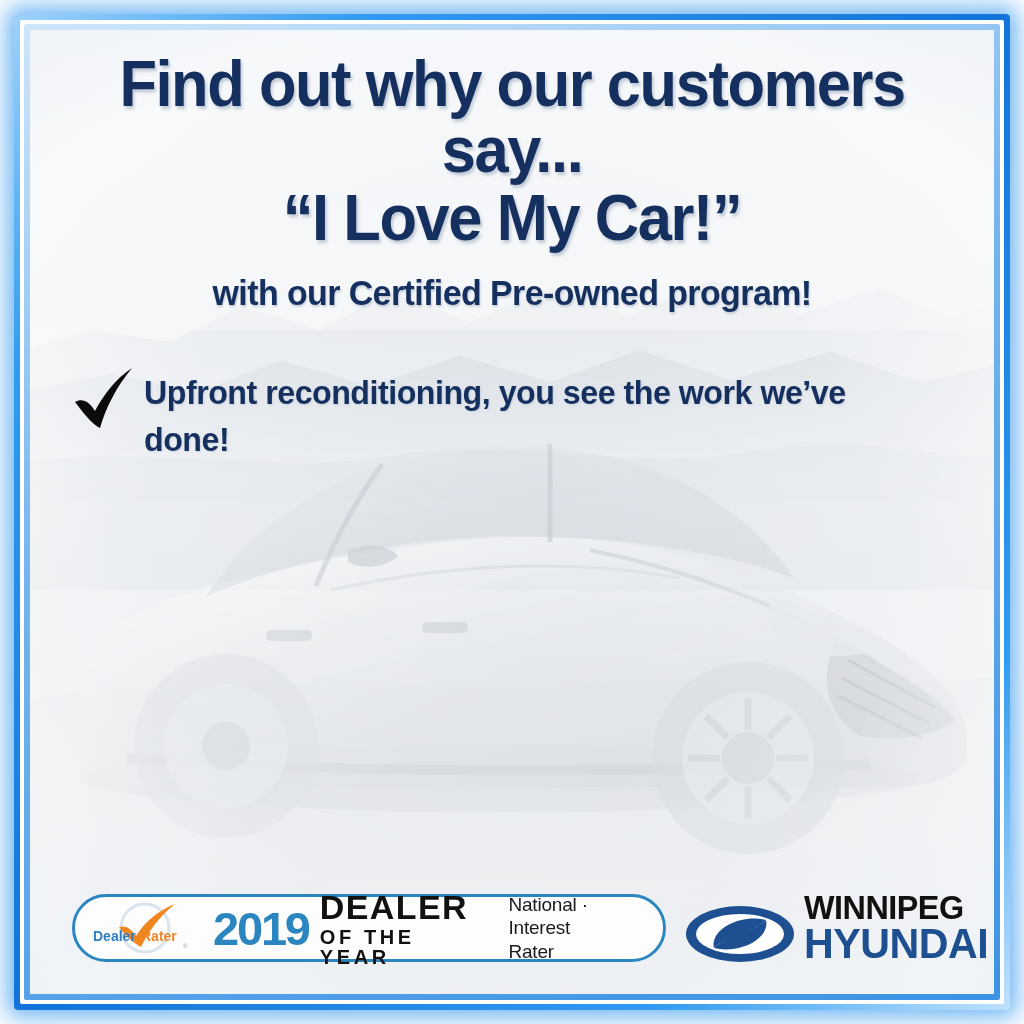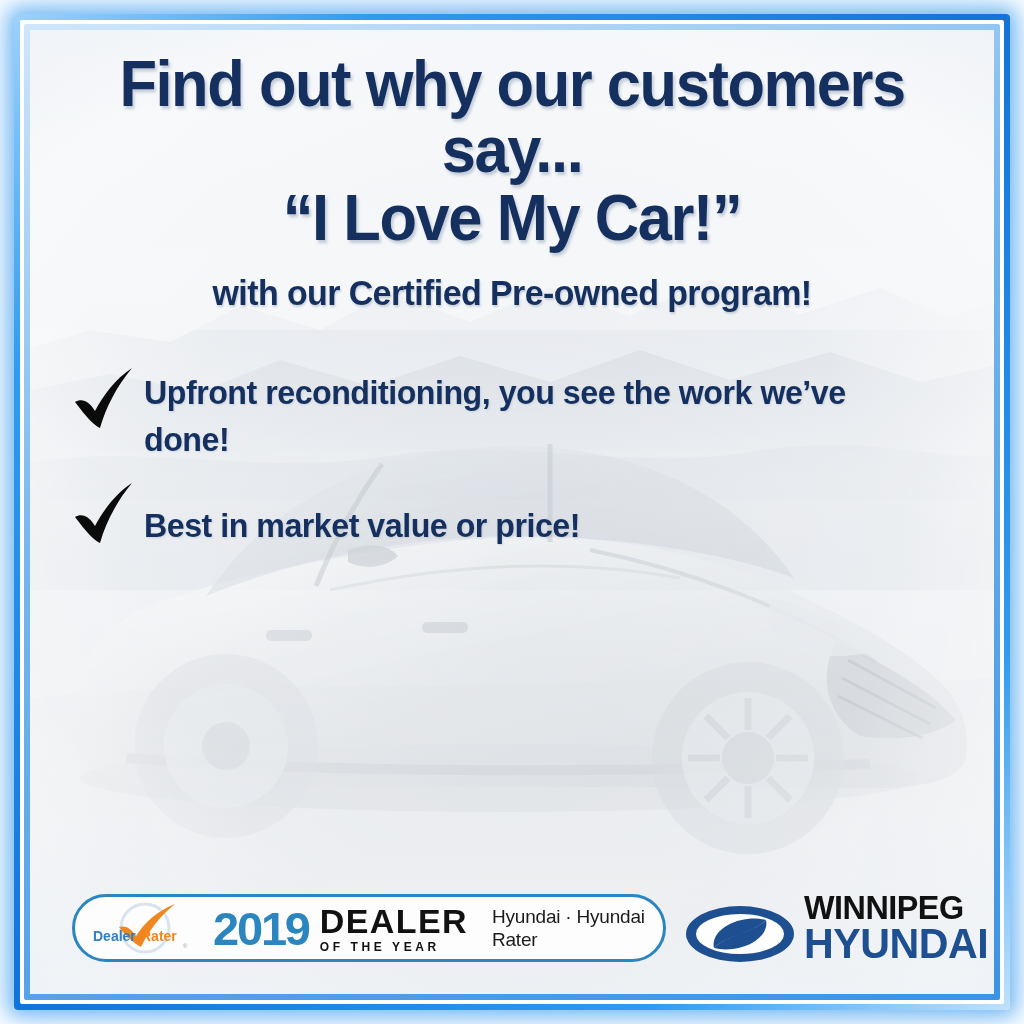--- a/index.html
+++ b/index.html
@@ -190,21 +190,21 @@
   }
   .award-doty .dealer {
     font-weight: 700;
     font-size: 34px;
     color: #111111;
     letter-spacing: 1.4px;
     line-height: 1;
   }
   .award-doty .oty {
     font-weight: 700;
-    font-size: 12px;
+    font-size: 20px;
     color: #111111;
     letter-spacing: 3.6px;
     line-height: 1;
     margin-top: 3px;
   }
   .award-winner {
     font-weight: 400;
     font-size: 19px;
     color: #1b1b1b;
     line-height: 1.22;
@@ -390,28 +390,20 @@
         <span class="check">
           <svg viewBox="0 0 70 74" aria-hidden="true">
             <path d="M5,40 C12,36 19,39 25,49 C33,34 45,17 62,6 C47,24 36,45 30,66 C24,63 17,56 5,40 Z" fill="#0b0b0b"></path>
           </svg>
         </span>
         <span class="btext">Upfront reconditioning, you see the work we’ve done!</span>
       </div>
 
 
 
-      <div class="bullet b4">
-        <span class="check">
-          <svg viewBox="0 0 70 74" aria-hidden="true">
-            <path d="M5,40 C12,36 19,39 25,49 C33,34 45,17 62,6 C47,24 36,45 30,66 C24,63 17,56 5,40 Z" fill="#0b0b0b"></path>
-          </svg>
-        </span>
-        <span class="btext">Best in market value or price!</span>
-      </div>
 
     </div>
 
     <div class="footer">
 
       <div class="award">
 
         <span class="dr-logo">
           <svg viewBox="0 0 112 54" aria-hidden="true">
             <circle cx="56" cy="27" r="24" fill="none" stroke="#d9e4ee" stroke-width="3"></circle>
@@ -423,21 +415,21 @@
         </span>
 
         <span class="award-year">2019</span>
 
         <span class="award-doty">
           <span class="dealer">DEALER</span>
           <span class="oty">OF THE YEAR</span>
         </span>
 
         <span class="award-winner">
-          <span>Hyundai · Hyundai</span><br>
+          <span>National · Interest</span><br>
           <span>Rater</span>
         </span>
 
       </div>
 
       <div class="dealer-logo">
         <span class="hy-mark">
           <svg viewBox="0 0 112 60" aria-hidden="true">
             <ellipse cx="56" cy="30" rx="54" ry="28" fill="#1d4f91"></ellipse>
             <ellipse cx="56" cy="30" rx="45" ry="21" fill="#ffffff"></ellipse>

